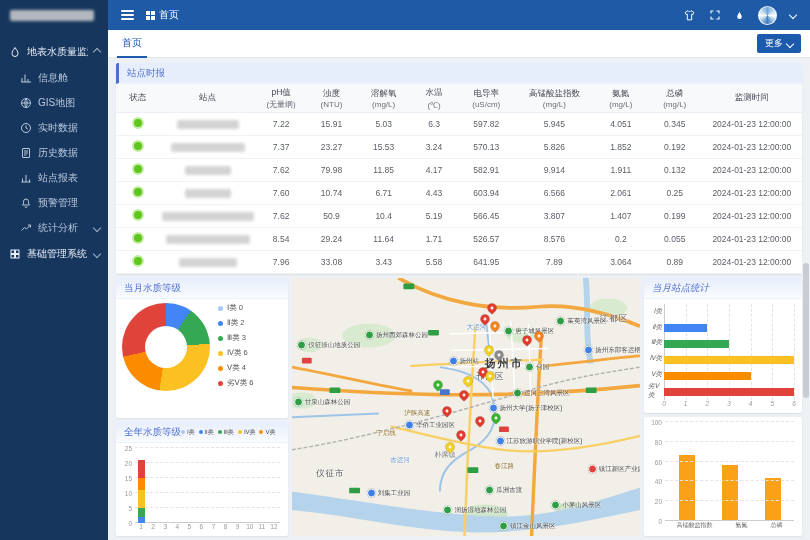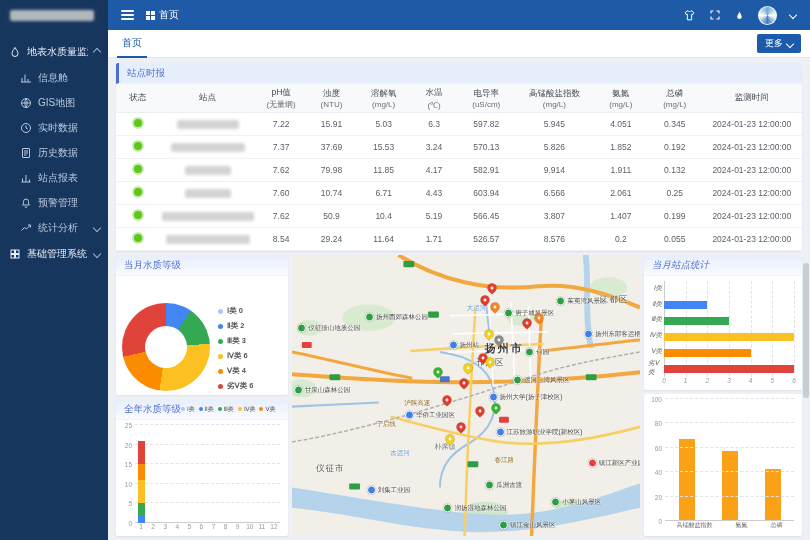--- a/index.html
+++ b/index.html
@@ -60,21 +60,21 @@
 
   
   .bottom{display:flex;gap:4px;flex:1;min-height:0;}
   .col-left{width:172px;flex-shrink:0;display:flex;flex-direction:column;gap:4px;}
   .col-right{width:158px;flex-shrink:0;display:flex;flex-direction:column;gap:4px;}
   .donut-panel{height:140px;display:flex;flex-direction:column;}
   .year-panel{flex:1;display:flex;flex-direction:column;}
   .hbar-panel{height:135px;display:flex;flex-direction:column;font-style:italic;}
   .vbar-panel{flex:1;display:flex;flex-direction:column;}
 
-  .donut-body{flex:1;display:flex;align-items:flex-end;padding:4px 6px;gap:8px;font-weight:bold;}
+  .donut-body{flex:1;display:flex;align-items:flex-start;padding:4px 6px;gap:8px;}
   .donut{width:88px;height:88px;border-radius:50%;position:relative;flex-shrink:0;}
   .donut::after{content:"";position:absolute;inset:23px;background:#fff;border-radius:50%;}
   .legend-col{display:flex;flex-direction:column;gap:5px;}
   .lg-item{display:flex;align-items:center;gap:4px;font-size:7.5px;color:#555;cursor:pointer;white-space:nowrap;}
   .lg-dot{width:5px;height:5px;border-radius:50%;flex-shrink:0;}
 
   .inline-legend{display:flex;align-items:center;gap:4px;margin-left:auto;overflow:hidden;}
   .inline-legend .lg-item{font-size:6px;gap:2px;}
   .inline-legend .lg-dot{width:4px;height:4px;}
 
@@ -327,21 +327,21 @@
                 <td>597.82</td>
                 <td>5.945</td>
                 <td>4.051</td>
                 <td>0.345</td>
                 <td>2024-01-23 12:00:00</td>
               </tr>
               <tr>
                 <td><span class="dot"></span></td>
                 <td><span class="redact" style="width: 74px;"></span></td>
                 <td>7.37</td>
-                <td>37.69</td>
+                <td>23.27</td>
                 <td>15.53</td>
                 <td>3.24</td>
                 <td>570.13</td>
                 <td>5.826</td>
                 <td>1.852</td>
                 <td>0.192</td>
                 <td>2024-01-23 12:00:00</td>
               </tr>
               <tr>
                 <td><span class="dot"></span></td>
@@ -388,20 +388,33 @@
                 <td>8.54</td>
                 <td>29.24</td>
                 <td>11.64</td>
                 <td>1.71</td>
                 <td>526.57</td>
                 <td>8.576</td>
                 <td>0.2</td>
                 <td>0.055</td>
                 <td>2024-01-23 12:00:00</td>
               </tr>
+              <tr>
+                <td><span class="dot"></span></td>
+                <td><span class="redact" style="width: 58px;"></span></td>
+                <td>7.96</td>
+                <td>33.08</td>
+                <td>3.43</td>
+                <td>5.58</td>
+                <td>641.95</td>
+                <td>7.89</td>
+                <td>3.064</td>
+                <td>0.89</td>
+                <td>2024-01-23 12:00:00</td>
+              </tr>
             </tbody>
         </table>
       </section>
 
       <div class="bottom">
 
         <div class="col-left">
           <section class="panel donut-panel">
             <div class="panel-head">
               <span>当月水质等级</span>

